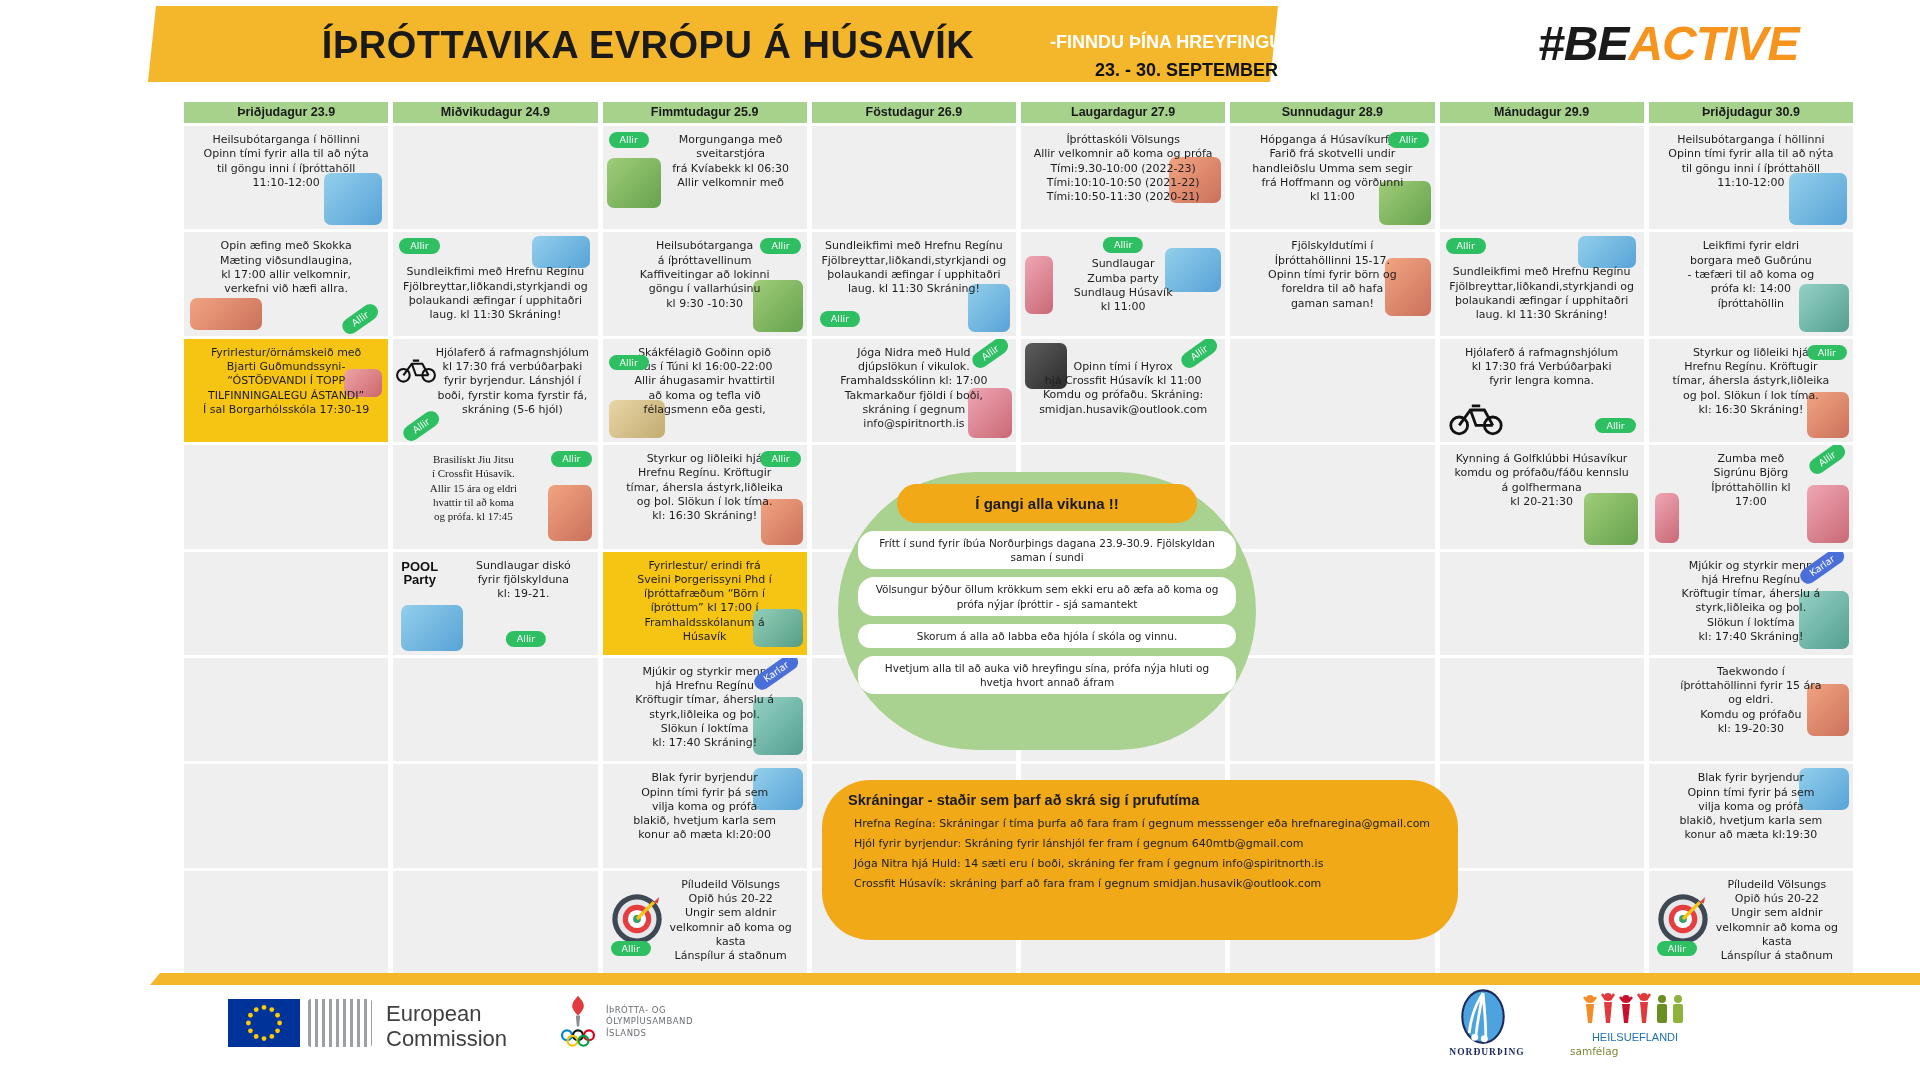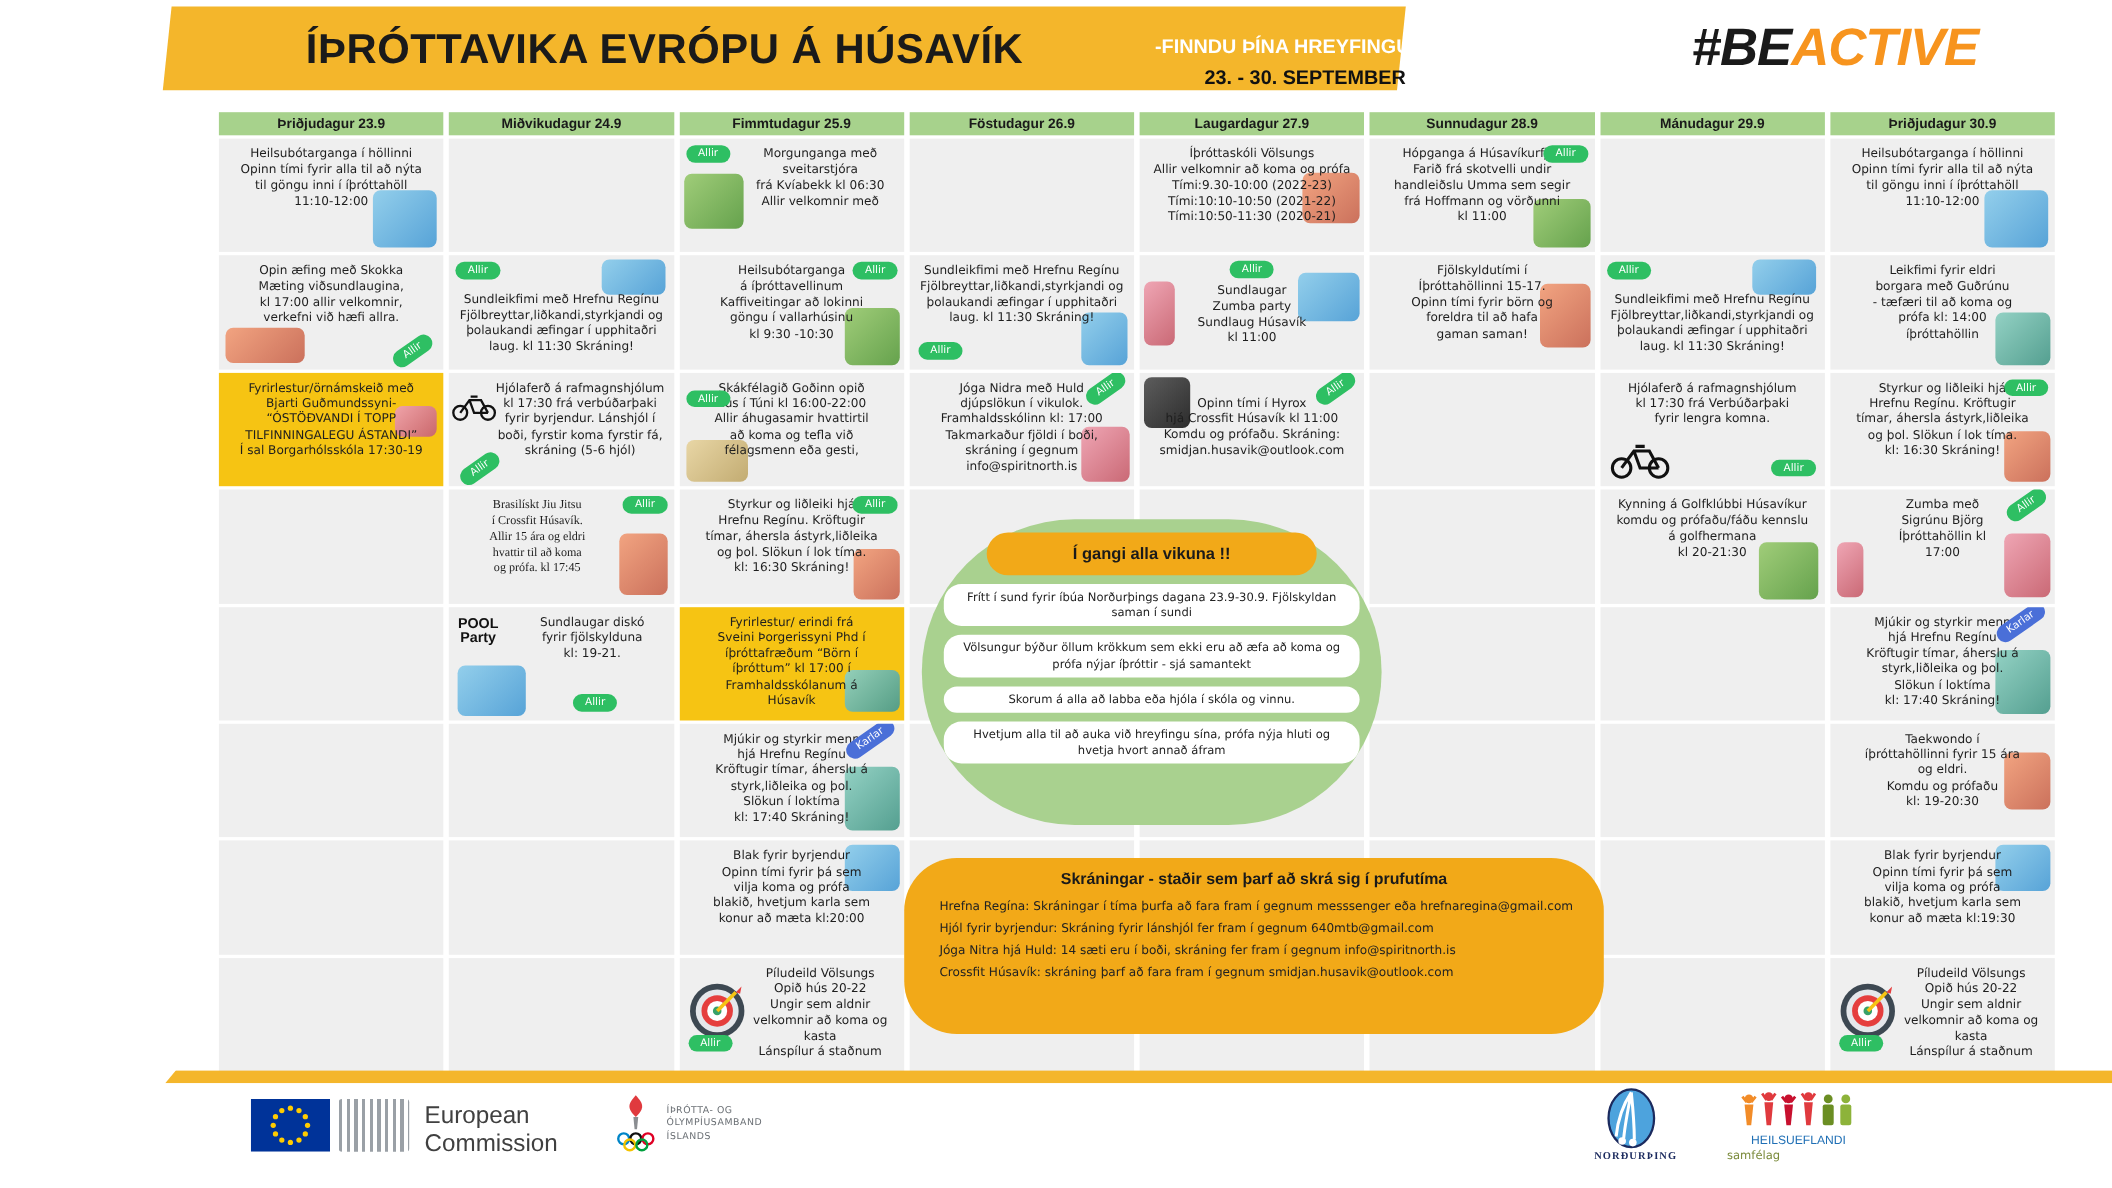--- a/index.html
+++ b/index.html
@@ -9,42 +9,42 @@
     font-family:"DejaVu Sans", sans-serif; overflow:hidden;
   }
   
   .band {
     position:absolute; left:152px; top:6px; width:1122px; height:76px;
     background:#F4B62B; transform:skewX(-6deg);
   }
   .title {
     position:absolute; left:278px; top:24px; width:740px;
     font-family:"Liberation Sans", sans-serif; font-weight:bold;
-    font-size:38px; letter-spacing:.5px; color:#1a1a1a;
+    font-size:38px; letter-spacing:.5px; color:#1a1a1a;text-align:center;
   }
   .tagline {
     position:absolute; left:1002px; top:32px; width:280px;
     font-family:"Liberation Sans", sans-serif; font-weight:bold;
     font-size:18px; color:#ffffff;margin-left:48px;
   }
   .dates {
     position:absolute; left:1095px; top:60px; width:220px;
     font-family:"Liberation Sans", sans-serif; font-weight:bold;
     font-size:18px; color:#111;
   }
   .brand {
     position:absolute; left:1538px; top:16px;
     font-family:"Liberation Sans", sans-serif; font-style:italic;
     font-weight:bold; font-size:48px; letter-spacing:-1px;
   }
   .brand .hash { color:#1a1a1a; }
   .brand .act  { color:#F7941E; }
   
   .grid {
-    position:absolute; left:199px; top:102px; width:1669px; height:872px;
+    position:absolute; left:184px; top:102px; width:1669px; height:872px;
     display:grid; grid-template-columns:repeat(8,1fr);
     grid-template-rows:21px repeat(8,1fr); gap:3px 5px;
   }
   .dayhead {
     background:#A7D28C; color:#1a1a1a; text-align:center;
     font-family:"Liberation Sans", sans-serif; font-weight:bold;
     font-size:12.5px; padding-top:3px;
   }
   .cell {
     background:#EFEFEF; position:relative; padding:7px 4px 4px;
@@ -93,21 +93,21 @@
     margin:8px 20px 0; background:#fff; border-radius:16px;
     text-align:center; font-size:10.5px; line-height:1.35; color:#222;
     padding:5px 14px;
   }
   
   .signup {
     position:absolute; left:822px; top:780px; width:636px; height:160px;
     background:#F2A918; border-radius:48px; z-index:3; padding:12px 26px 0;
   }
   .signup-title {
-    text-align:center; font-family:"Liberation Sans", sans-serif;
+    font-family:"Liberation Sans", sans-serif;
     font-weight:bold; font-size:14.5px; color:#1a1a1a; margin-bottom:9px;
   }
   .signup-line { font-size:11px; color:#222; margin-bottom:7px; padding-left:6px; }
   
   .bottom-bar {
     position:absolute; left:150px; top:973px; width:1770px; height:12px;
     background:#F4B62B; clip-path:polygon(10px 0,100% 0,100% 100%,0 100%);
   }
   .footer { position:absolute; left:0; top:985px; width:1920px; height:95px; background:#fff; }
   .eu-flag { position:absolute; left:228px; top:14px; }

